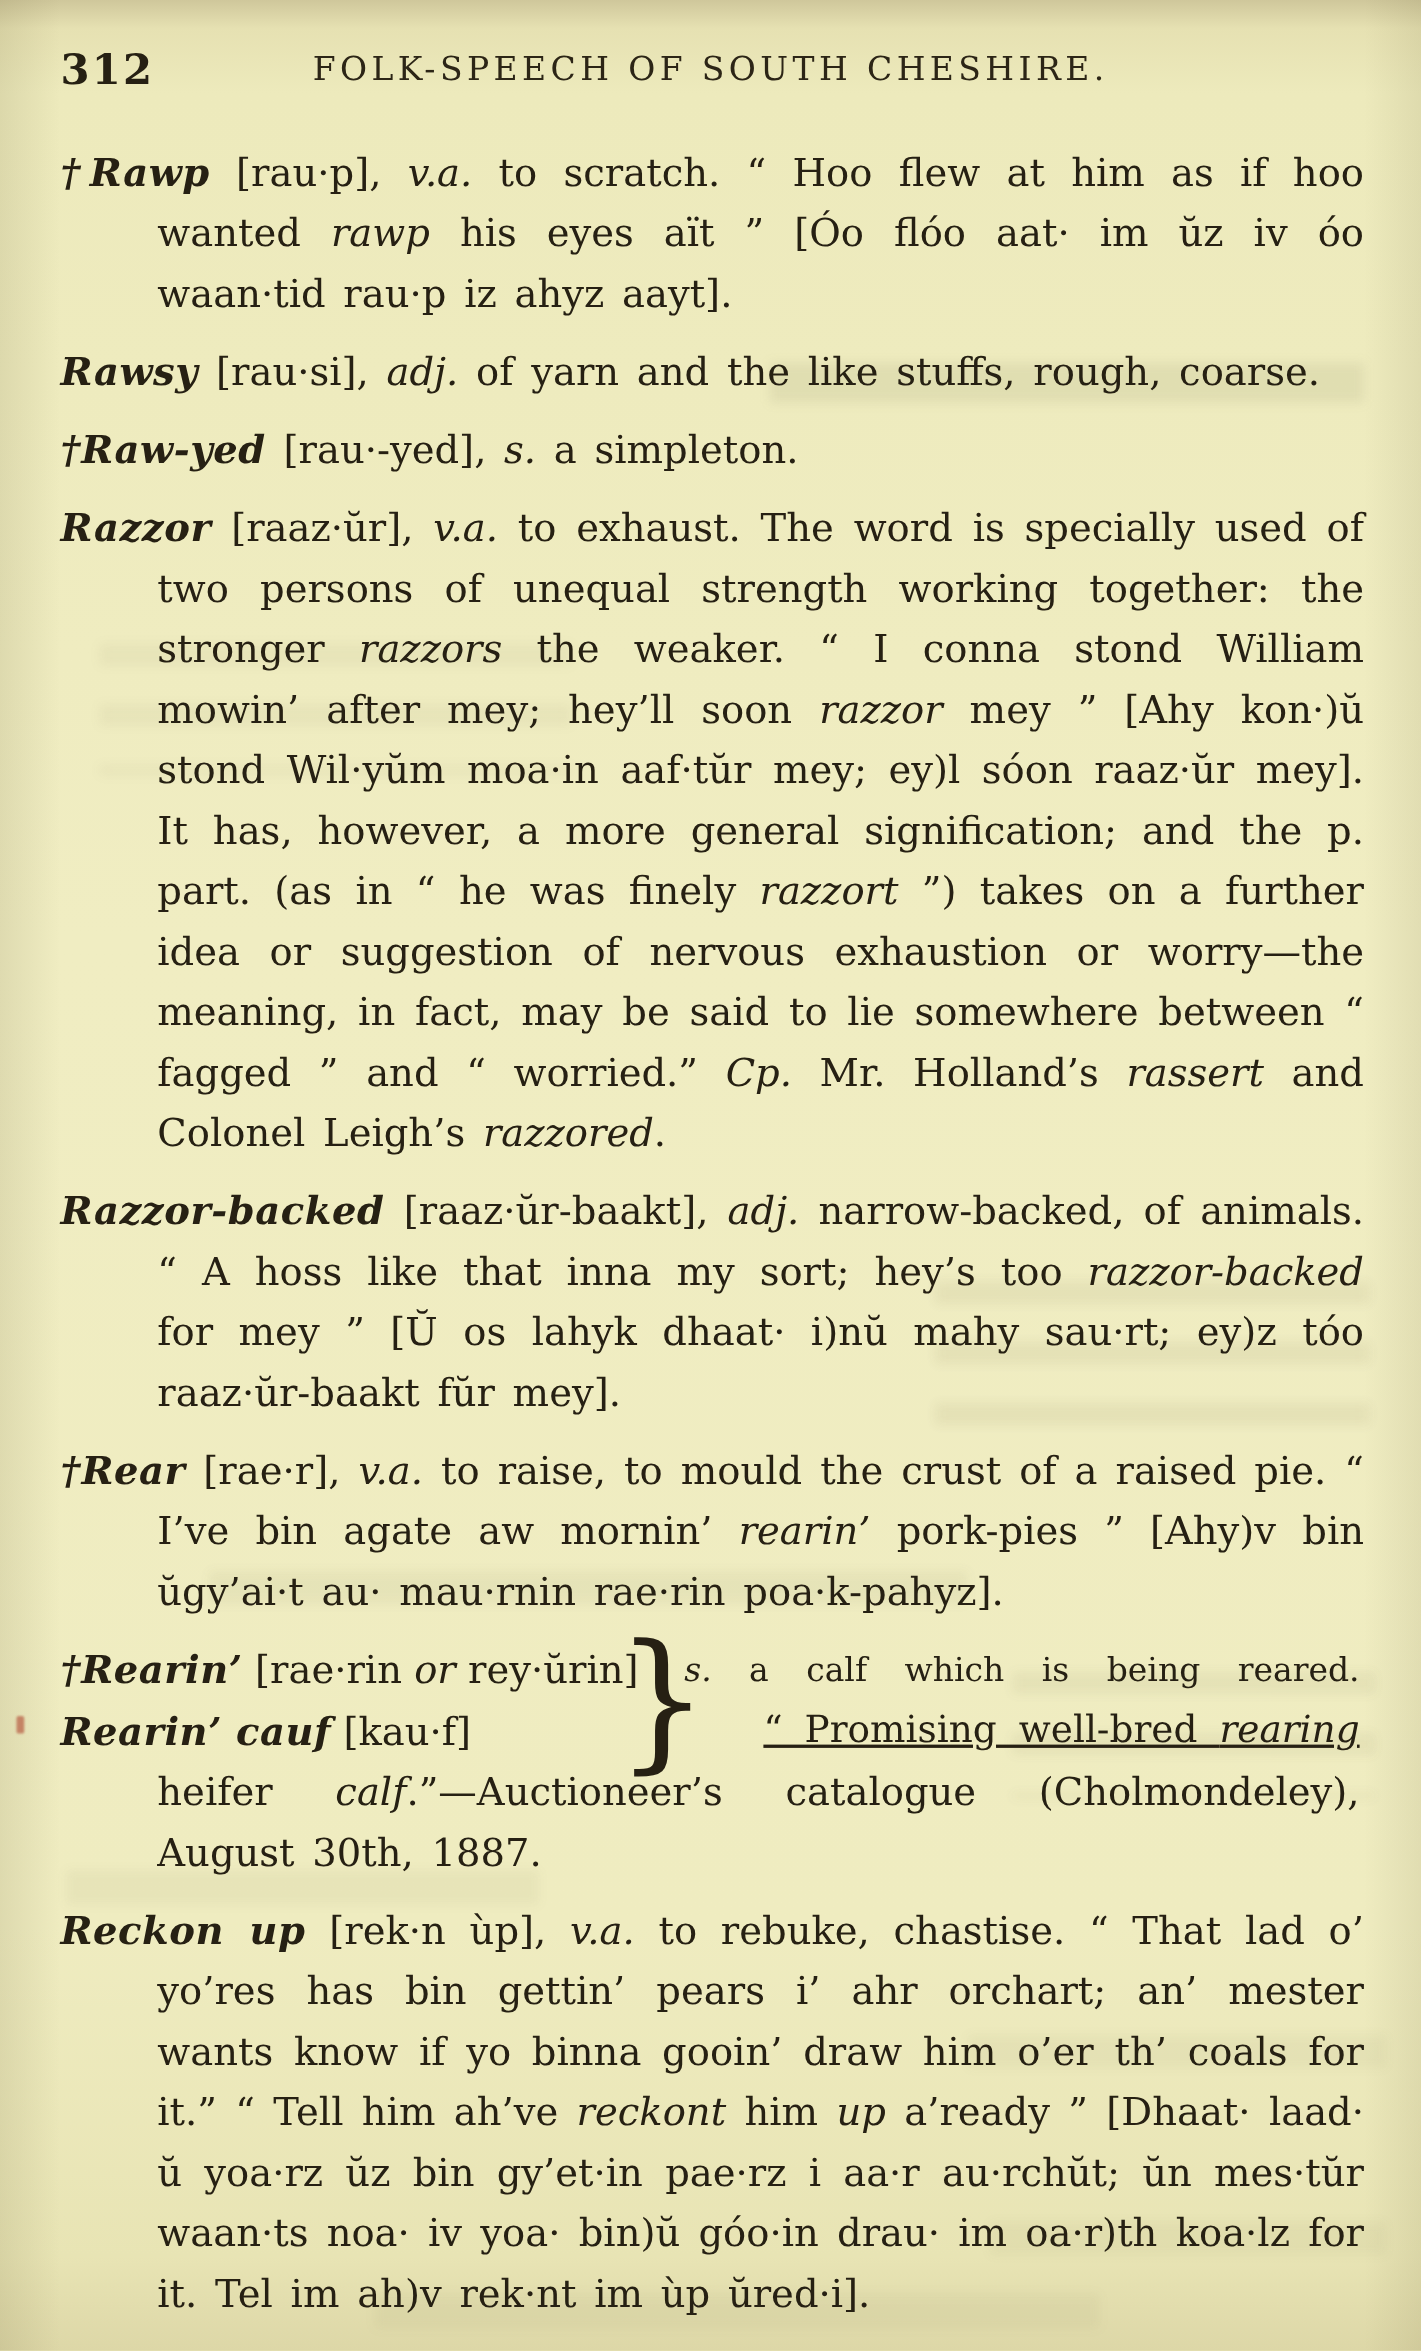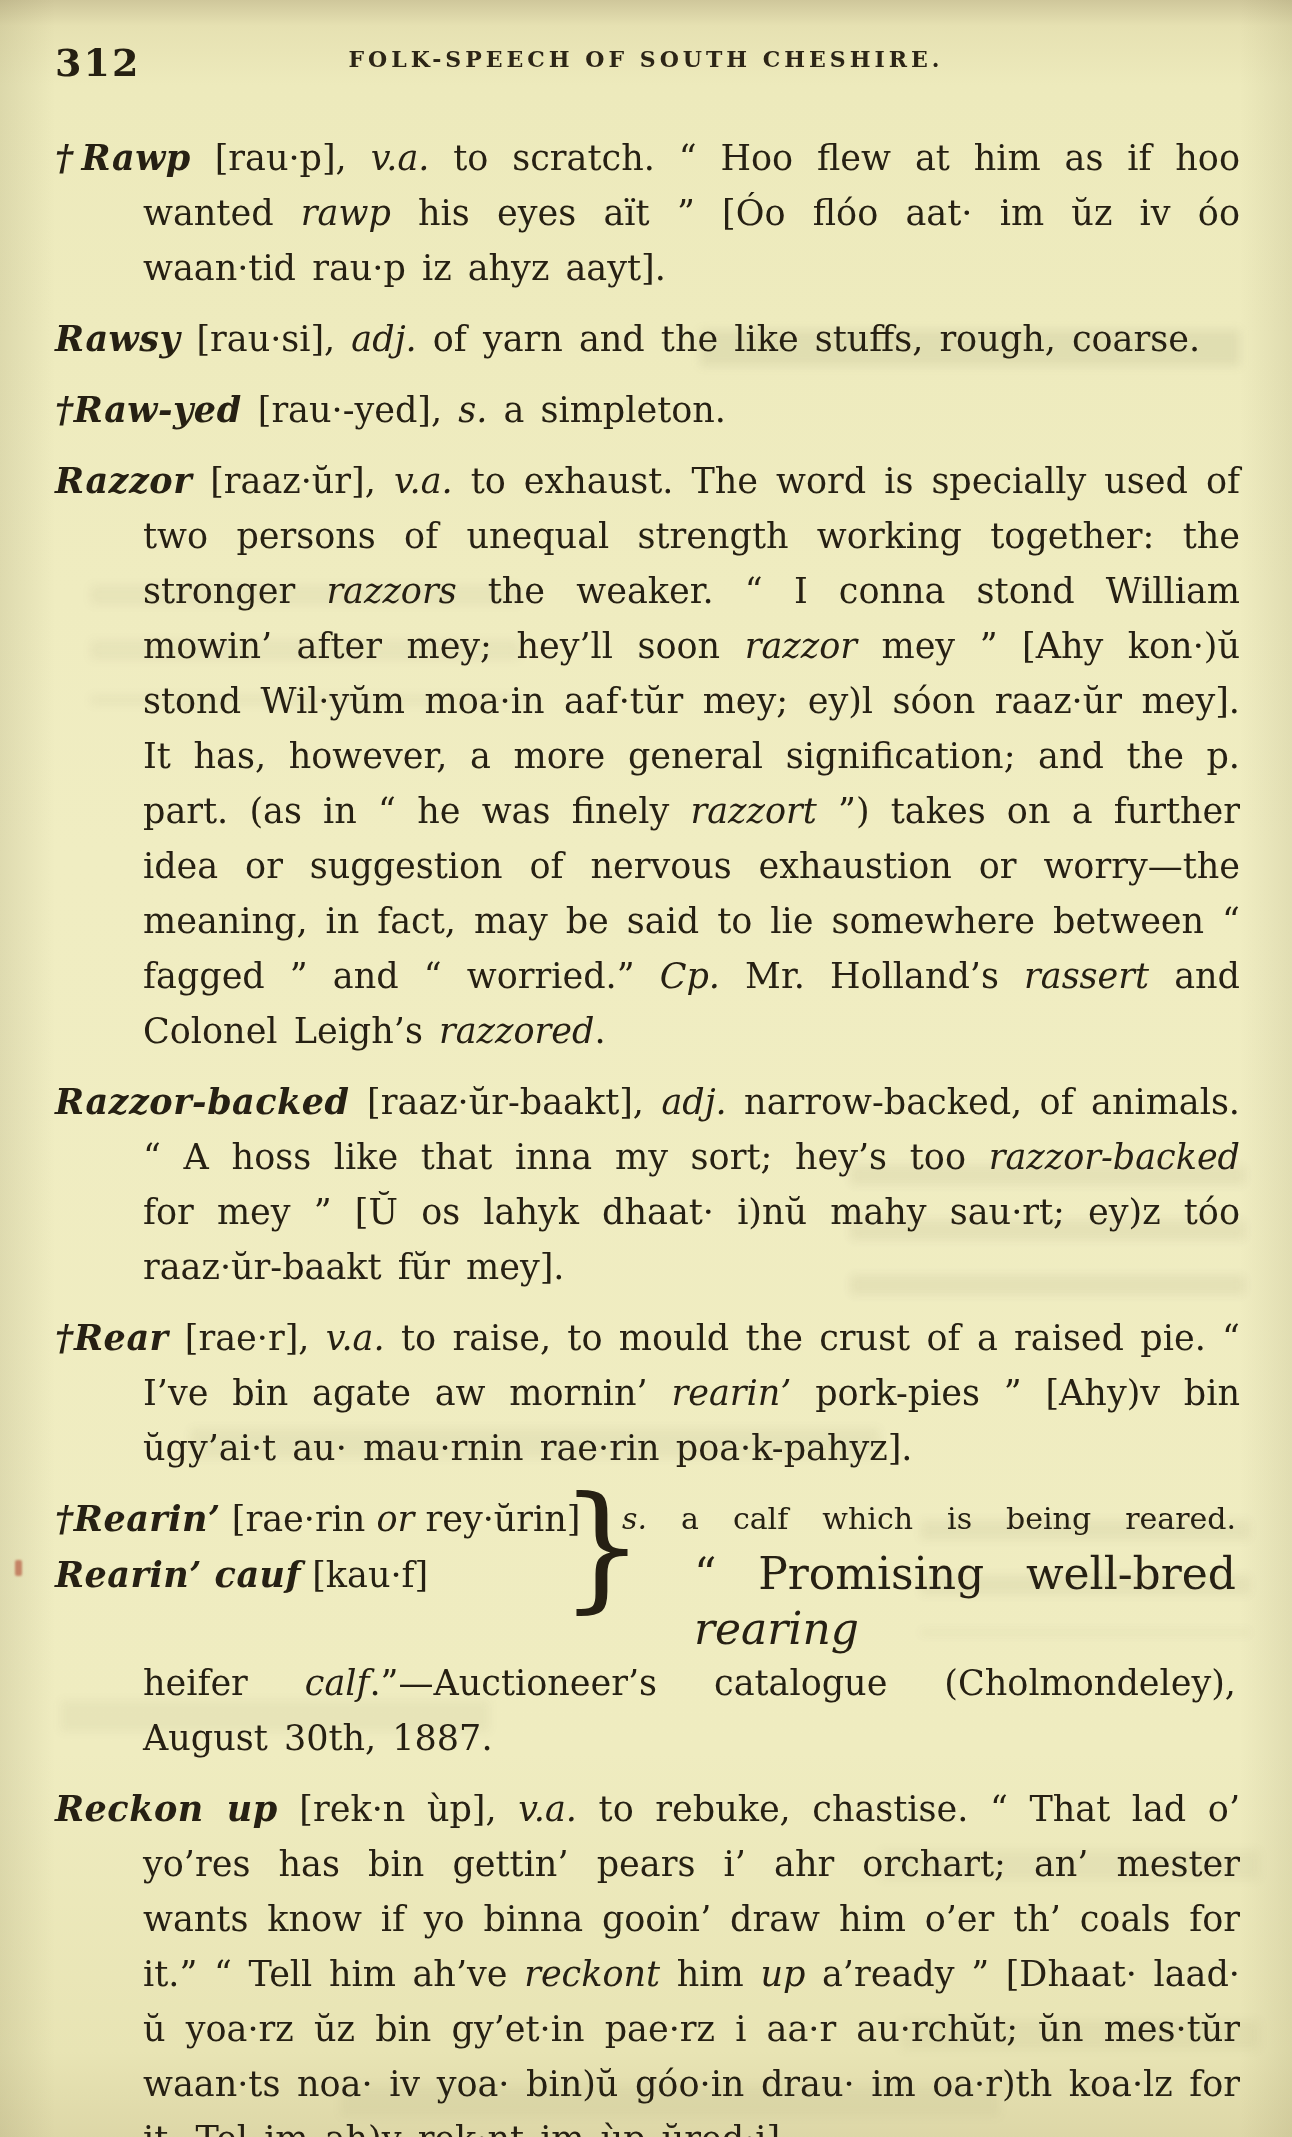--- a/index.html
+++ b/index.html
@@ -12,22 +12,22 @@
     background-image:
       linear-gradient(90deg, rgba(95,85,45,0.12) 0, rgba(95,85,45,0) 55px, rgba(95,85,45,0) 1240px, rgba(95,85,45,0.10) 100%),
       linear-gradient(180deg, #cfc79b 0, #e6e1b2 26px, #edeabc 85px, #f0edc2 40%, #efecc0 82%, #e8e4b4 96%, #ddd7a7 100%);
   }
   .pagenum{
     position:absolute;top:40px;left:55px;
     font-size:38px;font-weight:bold;letter-spacing:2px;
   }
   .title{
     position:absolute;top:46px;left:50%;transform:translateX(-50%);
-    font-size:22px;letter-spacing:4px;white-space:nowrap;
-    color:#2c2516;font-weight:700;
+    font-size:30px;letter-spacing:4px;white-space:nowrap;
+    color:#2c2516;font-weight:400;
   }
   .content{
     position:absolute;top:130px;left:55px;width:1185px;
   }
   .entry{
     margin:0 0 15px 0;
     font-size:35px;line-height:55px;
     text-align:justify;
     word-spacing:5px;
     padding-left:88px;text-indent:-88px;
@@ -44,23 +44,23 @@
     font-size:132px;line-height:110px;
     transform:scaleY(1.04);
     color:#262013;text-align:center;
   }
   .brace-right{flex:1 1 auto;padding-left:14px;}
   .brace-right .br1{
     font-size:30px;line-height:55px;word-spacing:5px;
     text-align:justify;text-align-last:justify;
   }
   .brace-right .br2{
-    font-size:44px;line-height:55px;word-spacing:5px;
+    font-size:34px;line-height:55px;word-spacing:5px;
     padding-left:72px;
-    text-align:justify;text-align-last:justify;
+    text-align:justify;text-align-last:justify;text-decoration:underline;
   }
   .ghost{position:absolute;pointer-events:none;filter:blur(5px);}
   .g-bar{background:rgba(110,104,66,0.10);}
   .g-lines{background:repeating-linear-gradient(180deg, rgba(110,104,66,0.11) 0 20px, rgba(110,104,66,0) 20px 55px);}
   .red-mark{
     position:absolute;left:15px;top:1560px;width:7px;height:16px;
     background:#b4533b;opacity:.65;border-radius:2px;filter:blur(1px);
   }
 </style>
 </head>

